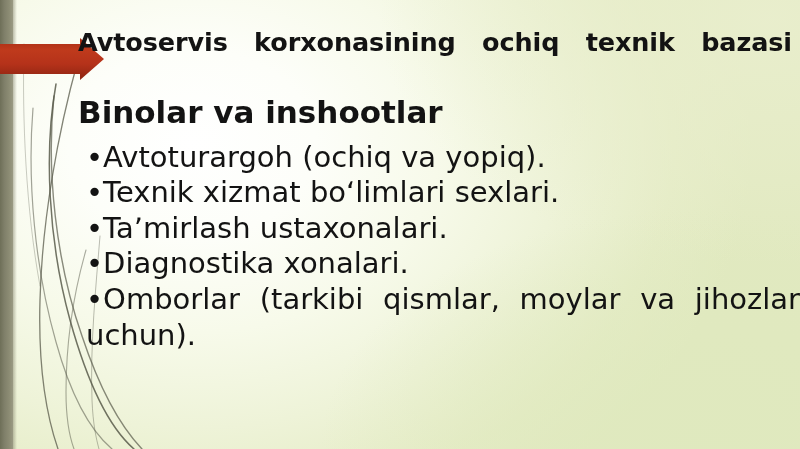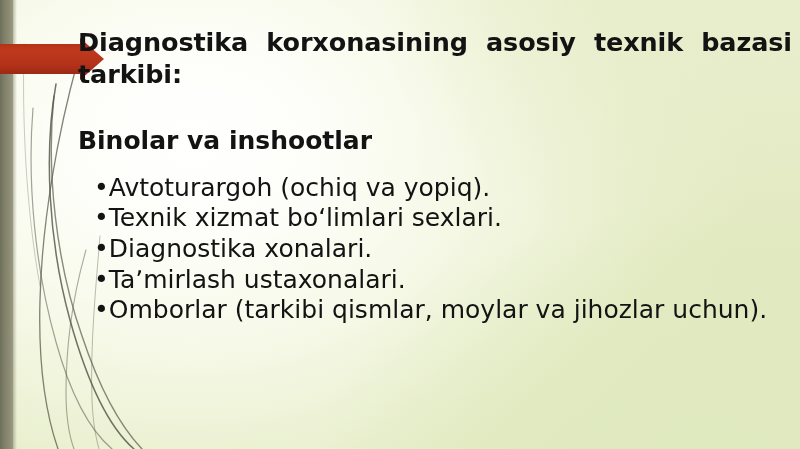--- a/index.html
+++ b/index.html
@@ -101,30 +101,30 @@
     display: block;
   }
   .title .ln.just {
     text-align: justify;
     text-align-last: justify;
   }
   .spacer {
     height: 36px;
   }
   .subhead {
-    font-size: 25px;
+    font-size: 31px;
     font-weight: bold;
     line-height: 1.22;
     margin: 0;
   }
   .bullets {
-    margin: 16px;
+    margin: 8px;
     padding: 0;
     list-style: none;
-    font-size: 25px;
+    font-size: 29px;
     line-height: 1.225;
   }
   .bullets li {
     margin: 0;
     padding: 0;
     white-space: nowrap;
   }
   .bullets li .bdot {
     display: inline;
   }
@@ -168,30 +168,29 @@
         <stop offset="62%" stop-color="#b5321a"></stop>
         <stop offset="100%" stop-color="#8c2411"></stop>
       </linearGradient>
     </defs>
     <polygon points="0,6 80,6 80,0 104,21 80,42 80,36 0,36" fill="url(#argrad)"></polygon>
   </svg>
 
   <div class="content">
 
     <div class="title">
-      <span class="ln just">Diagnostika korxonasining asosiy texnik bazasi</span>
-      <span class="ln">tarkibi:</span>
+      <span class="ln just">Avtoservis korxonasining ochiq texnik bazasi</span>
     </div>
 
     <div class="spacer"></div>
 
     <div class="subhead">Binolar va inshootlar</div>
 
     <ul class="bullets">
       <li><span class="bdot">•</span><span>Avtoturargoh (ochiq va yopiq).</span></li>
       <li><span class="bdot">•</span><span>Texnik xizmat boʻlimlari sexlari.</span></li>
+      <li><span class="bdot">•</span><span>Taʼmirlash ustaxonalari.</span></li>
       <li><span class="bdot">•</span><span>Diagnostika xonalari.</span></li>
-      <li><span class="bdot">•</span><span>Taʼmirlash ustaxonalari.</span></li>
       <li class="wrap"><span class="bdot">•</span><span>Omborlar (tarkibi qismlar, moylar va jihozlar uchun).</span></li>
     </ul>
 
   </div>
 </div>
 
 </body></html>

